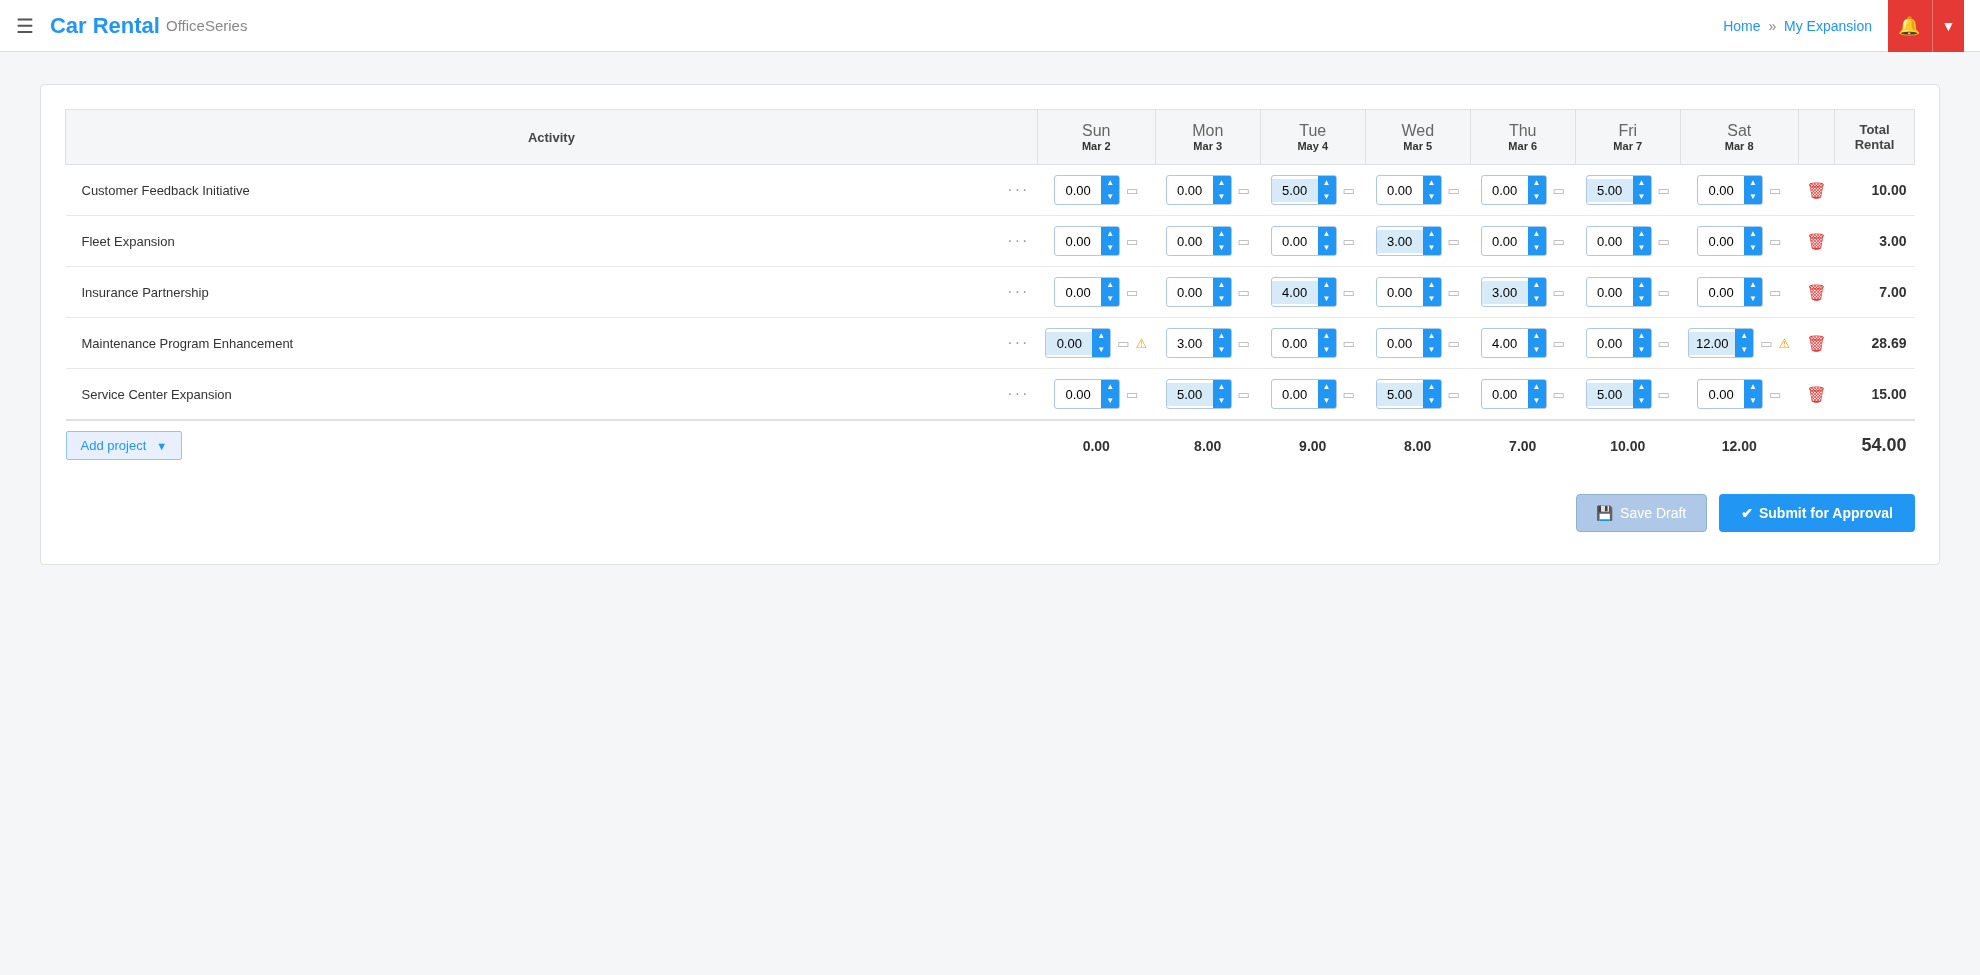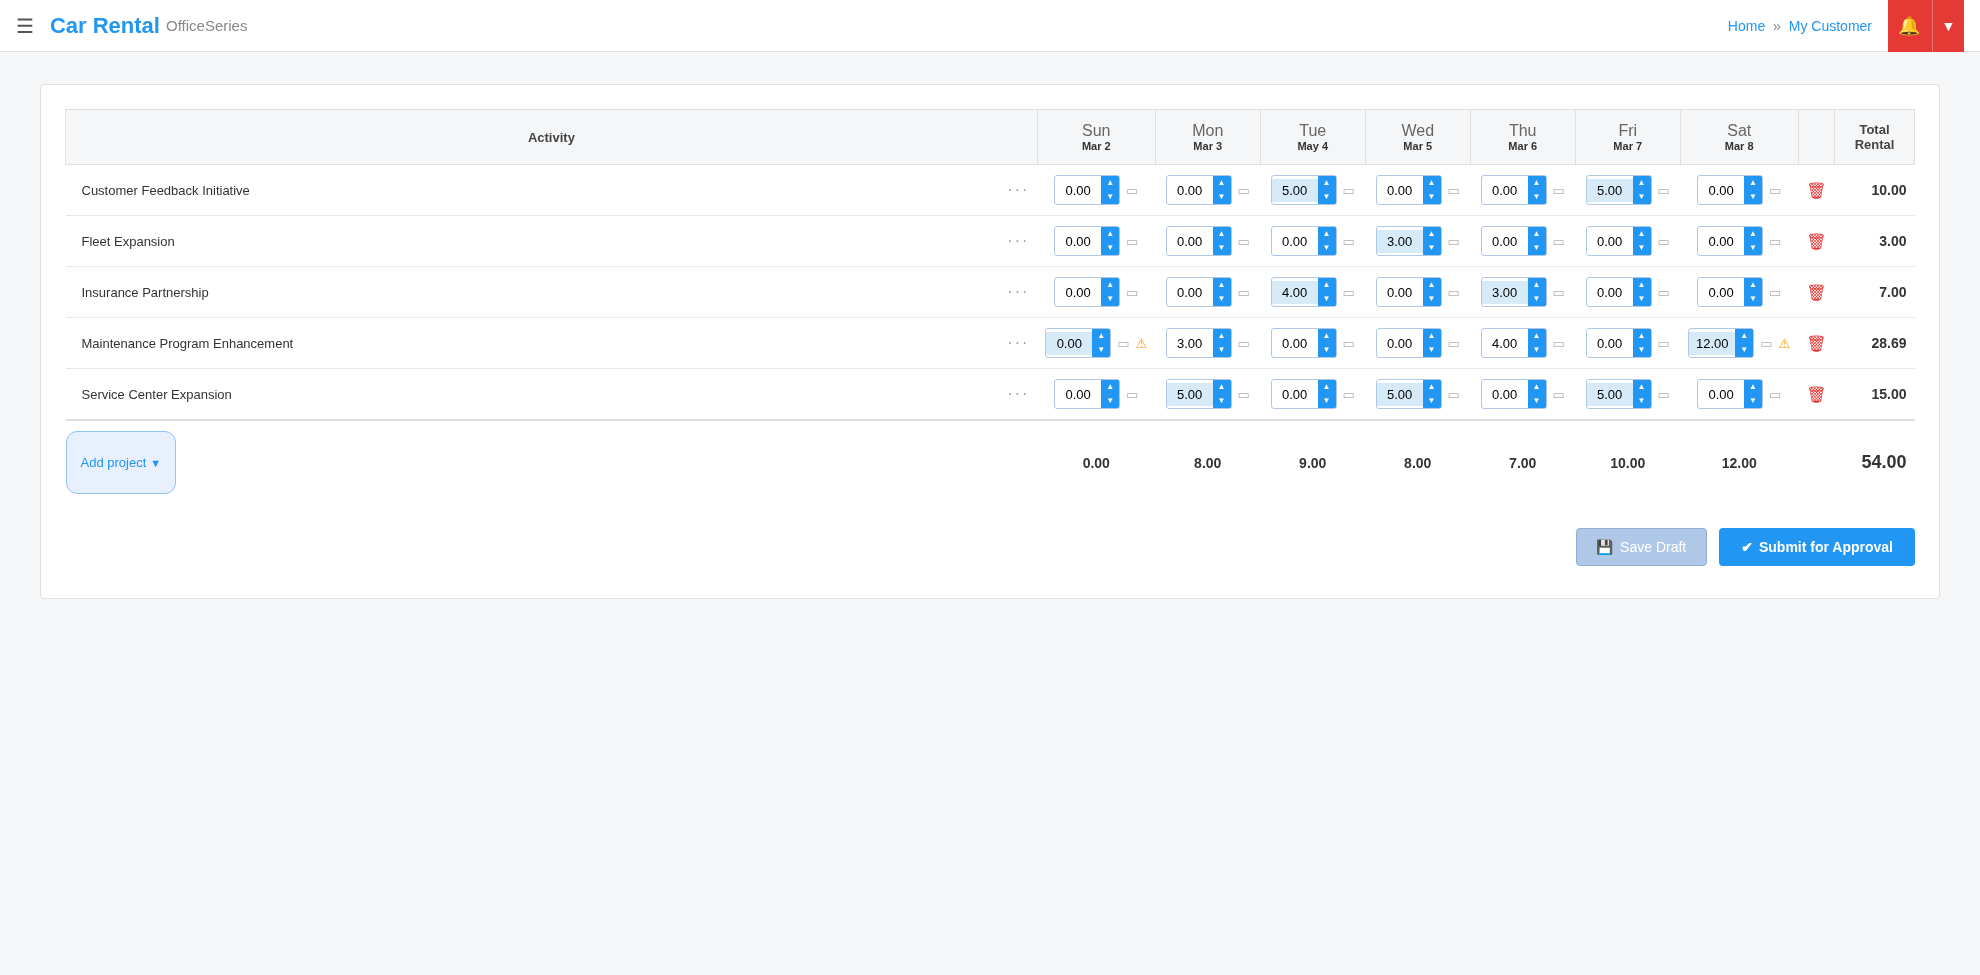--- a/index.html
+++ b/index.html
@@ -83,23 +83,23 @@
       background: none; border: none; cursor: pointer; color: #e53935; font-size: 16px;
     }
 
     
     .footer-row td { font-weight: bold; font-size: 14px; border-top: 2px solid #e0e0e0; padding: 10px 8px; }
     .footer-row td.total-grand { font-size: 18px; font-weight: bold; text-align: right; padding-right: 8px; }
     .footer-row td.footer-activity { padding-left: 0; }
 
     
     .add-project-btn {
-      display: inline-flex; align-items: center; gap: 4px;
-      background: #e8f0fe; border: 1px solid #90c4f9; border-radius: 11px;
-      color: #2196f3; padding: 23px 14px; font-size: 13px; cursor: pointer;
+      display: inline-flex; align-items: center; gap: 10px;
+      background: #e8f0fe; border: 1px solid #90c4f9; border-radius: 2px;
+      color: #2196f3; padding: 6px 14px; font-size: 13px; cursor: pointer;
     }
     .add-project-btn .chevron { font-size: 11px; }
 
     
     .bottom-actions { display: flex; justify-content: flex-end; gap: 12px; margin-top: 24px; }
     .save-draft-btn {
       background: #b0c8e8; border: 1px solid #90b0d0; color: #fff;
       padding: 10px 20px; border-radius: 4px; font-size: 14px; cursor: pointer;
       display: flex; align-items: center; gap: 6px;
     }
@@ -115,21 +115,21 @@
 </head>
 <body>
 
 <div class="topnav">
   <span class="topnav-hamburger">☰</span>
   <span class="topnav-brand">Car Rental</span>
   <span class="topnav-sub">OfficeSeries</span>
   <div class="topnav-breadcrumb">
     <a>Home</a>
     <span>»</span>
-    <a>My Customer</a>
+    <a>My Expansion</a>
   </div>
   <div class="topnav-actions">
     <button class="topnav-bell-btn">🔔</button>
     <button class="topnav-dropdown-btn">▼</button>
   </div>
 </div>
 
 <div class="main-content">
   <div class="timesheet-card">
 

